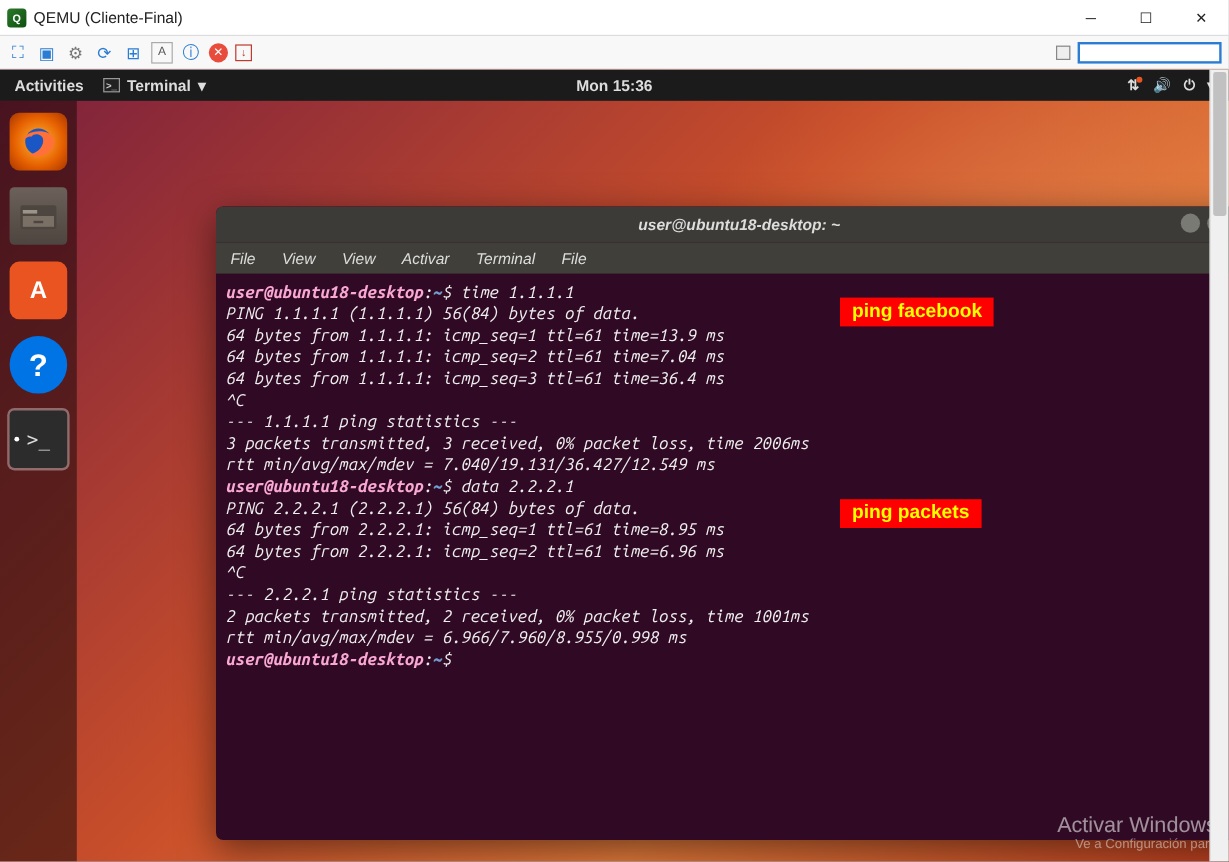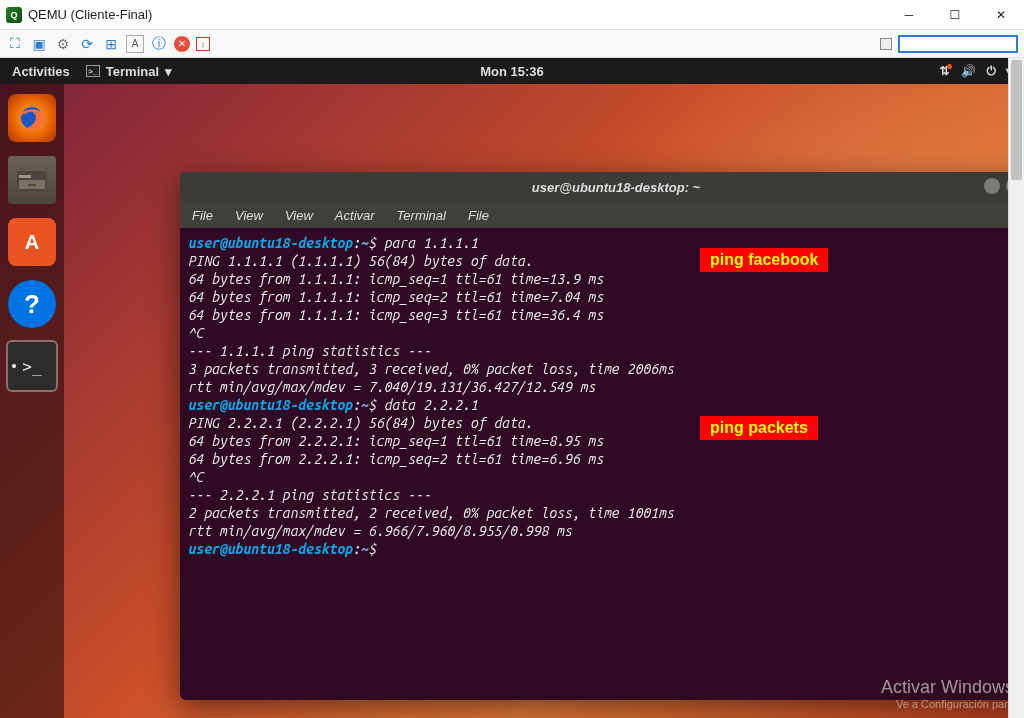--- a/index.html
+++ b/index.html
@@ -157,21 +157,21 @@
 .termwin .twbtns .min{background:#7a7a74;}
 .termwin .twbtns .max{background:#7a7a74;}
 .termwin .twbtns .clo{background:#e95420;}
 .termwin .twmenu{
   height:26px;background:#403f3a;color:#ddd;display:flex;align-items:center;gap:22px;padding:0 12px;font-size:13px;
 }
 .termwin .twbody{
   flex:1;padding:6px 8px;font-family:"Ubuntu Mono","DejaVu Sans Mono",monospace;font-size:14px;line-height:18px;
   color:#eee;white-space:pre;overflow:hidden;position:relative;
 }
-.prompt-u{color:#0ea5e9;font-weight:bold;}
+.prompt-u{color:#f9a8d4;font-weight:bold;}
 .prompt-p{color:#729fcf;font-weight:bold;}
 .cmd{color:#eee;}
 .annot{
   position:absolute;background:#ff0000;color:#ffff00;font-weight:bold;
   font-family:"Comic Sans MS",cursive,sans-serif;padding:3px 10px;font-size:16px;
 }
 
 
 .watermark{
   position:absolute;right:10px;bottom:8px;text-align:right;color:rgba(255,255,255,0.6);
@@ -256,21 +256,21 @@
       </div>
     </div>
     <div class="twmenu">
       <span>File</span>
       <span>View</span>
       <span>View</span>
       <span>Activar</span>
       <span>Terminal</span>
       <span>File</span>
     </div>
-    <div class="twbody" id="termbody"><span class="prompt-u">user@ubuntu18-desktop</span><span style="color:#eee">:</span><span class="prompt-p">~</span><span style="color:#eee">$</span> <span class="cmd">para 1.1.1.1</span>
+    <div class="twbody" id="termbody"><span class="prompt-u">user@ubuntu18-desktop</span><span style="color:#eee">:</span><span class="prompt-p">~</span><span style="color:#eee">$</span> <span class="cmd">time 1.1.1.1</span>
 PING 1.1.1.1 (1.1.1.1) 56(84) bytes of data.
 64 bytes from 1.1.1.1: icmp_seq=1 ttl=61 time=13.9 ms
 64 bytes from 1.1.1.1: icmp_seq=2 ttl=61 time=7.04 ms
 64 bytes from 1.1.1.1: icmp_seq=3 ttl=61 time=36.4 ms
 ^C
 --- 1.1.1.1 ping statistics ---
 3 packets transmitted, 3 received, 0% packet loss, time 2006ms
 rtt min/avg/max/mdev = 7.040/19.131/36.427/12.549 ms
 <span class="prompt-u">user@ubuntu18-desktop</span><span style="color:#eee">:</span><span class="prompt-p">~</span><span style="color:#eee">$</span> <span class="cmd">data 2.2.2.1</span>
 PING 2.2.2.1 (2.2.2.1) 56(84) bytes of data.

